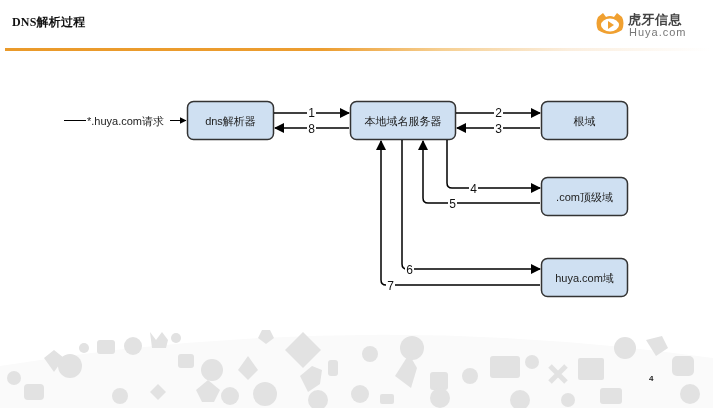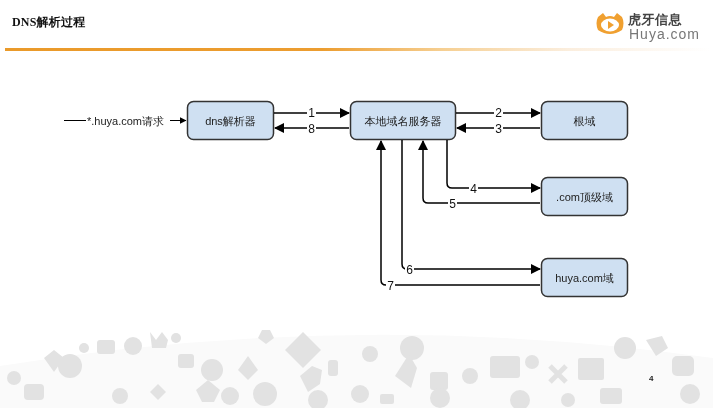--- a/index.html
+++ b/index.html
@@ -4,21 +4,21 @@
 <style>
   html, body { margin:0; padding:0; }
   body { width:713px; height:408px; background:#ffffff; position:relative; overflow:hidden;
          font-family:"Liberation Sans", "DejaVu Sans", sans-serif; }
   .title { position:absolute; left:12px; top:14px; font-family:"Liberation Serif","DejaVu Serif",serif;
            font-size:12px; font-weight:bold; color:#111; letter-spacing:0.2px; }
   .title-rule { position:absolute; left:5px; top:48px; width:705px; height:3px;
                 background:linear-gradient(to right,#ea9a2a 0%,#ec9d30 45%,#f6cf92 62%,#fbeede 80%,#ffffff 100%); }
   .logo { position:absolute; left:594px; top:10px; width:100px; height:28px; }
   .logo-cn { position:absolute; left:34px; top:1px; font-size:13px; font-weight:bold; color:#444; letter-spacing:0.5px; font-family:"DejaVu Sans",sans-serif;}
-  .logo-en { position:absolute; left:35px; top:16px; font-size:14px; color:#777; letter-spacing:1px; }
+  .logo-en { position:absolute; left:35px; top:16px; font-size:11px; color:#777; letter-spacing:1px; }
   .diagram { position:absolute; left:0; top:0; }
   .node-text { font-size:11px; fill:#222; font-family:"Liberation Sans","DejaVu Sans",sans-serif; }
   .edge-label { font-size:12px; fill:#111; font-family:"Liberation Sans","DejaVu Sans",sans-serif; }
   .page-number { position:absolute; left:649px; top:374px; font-size:8px; font-weight:bold; color:#222; }
   .footer-pattern { position:absolute; left:0; top:318px; }
 </style>
 </head>
 <body>
 
 <div class="title">DNS解析过程</div>

